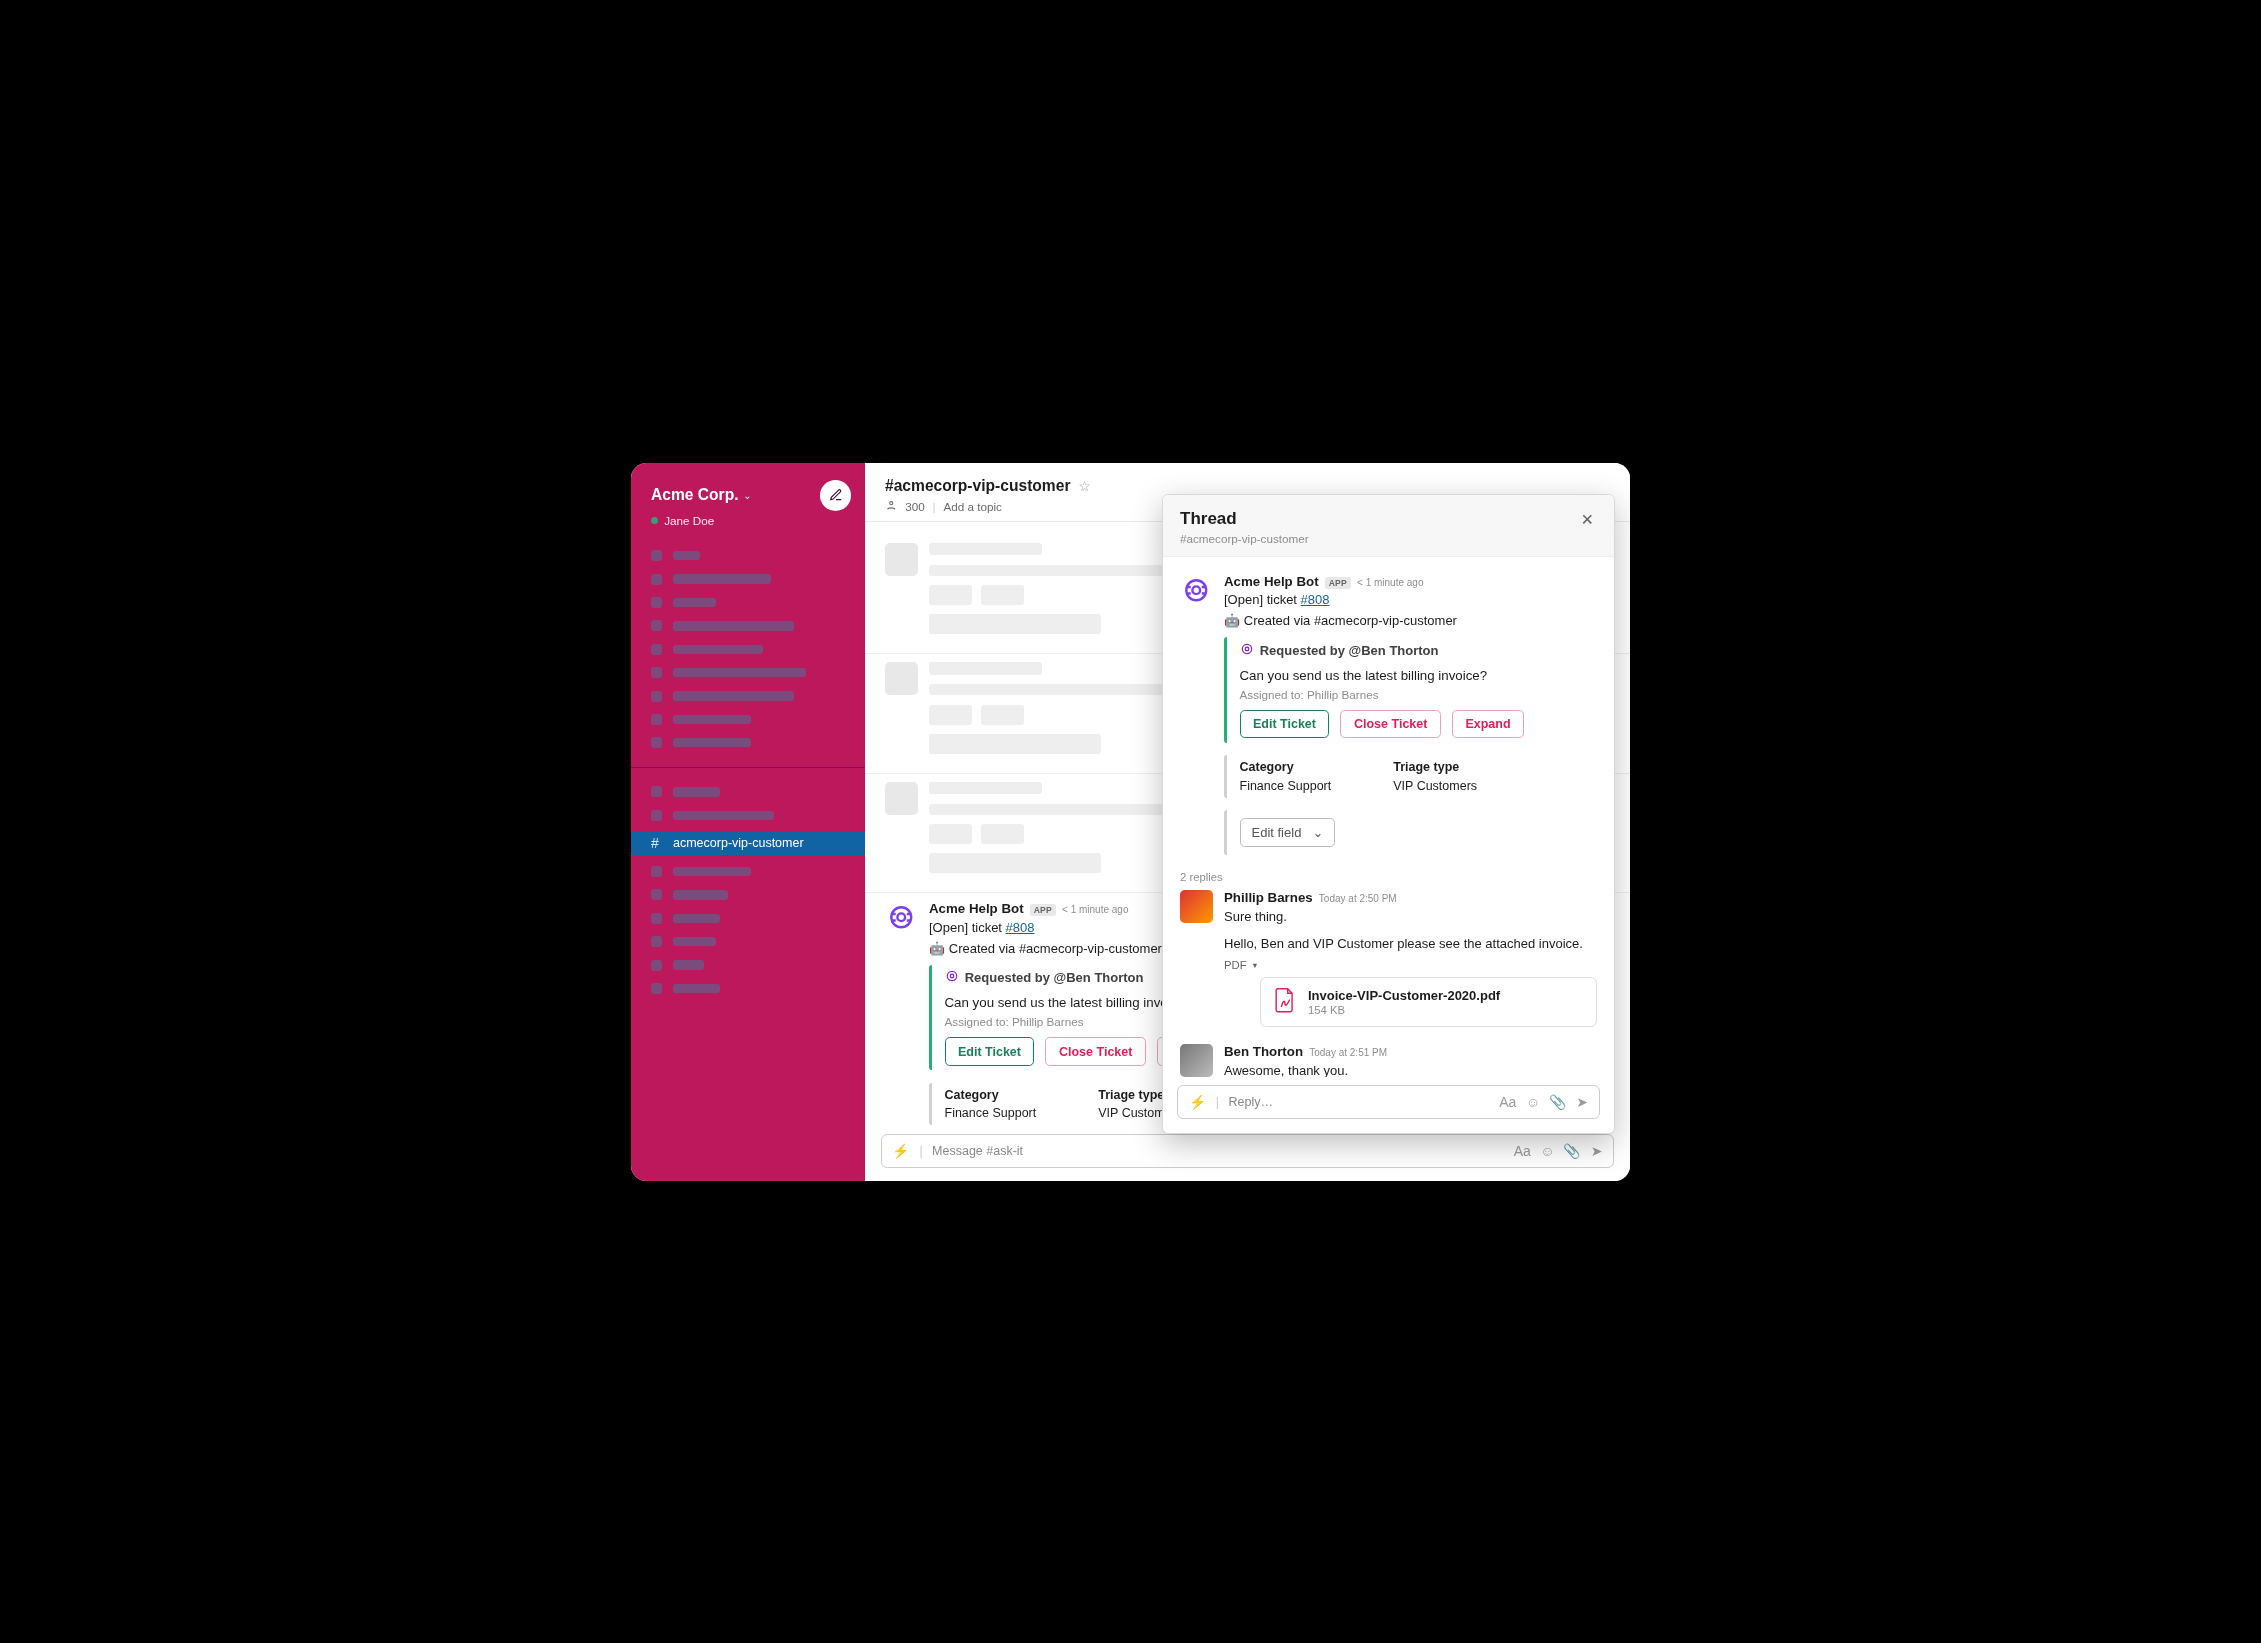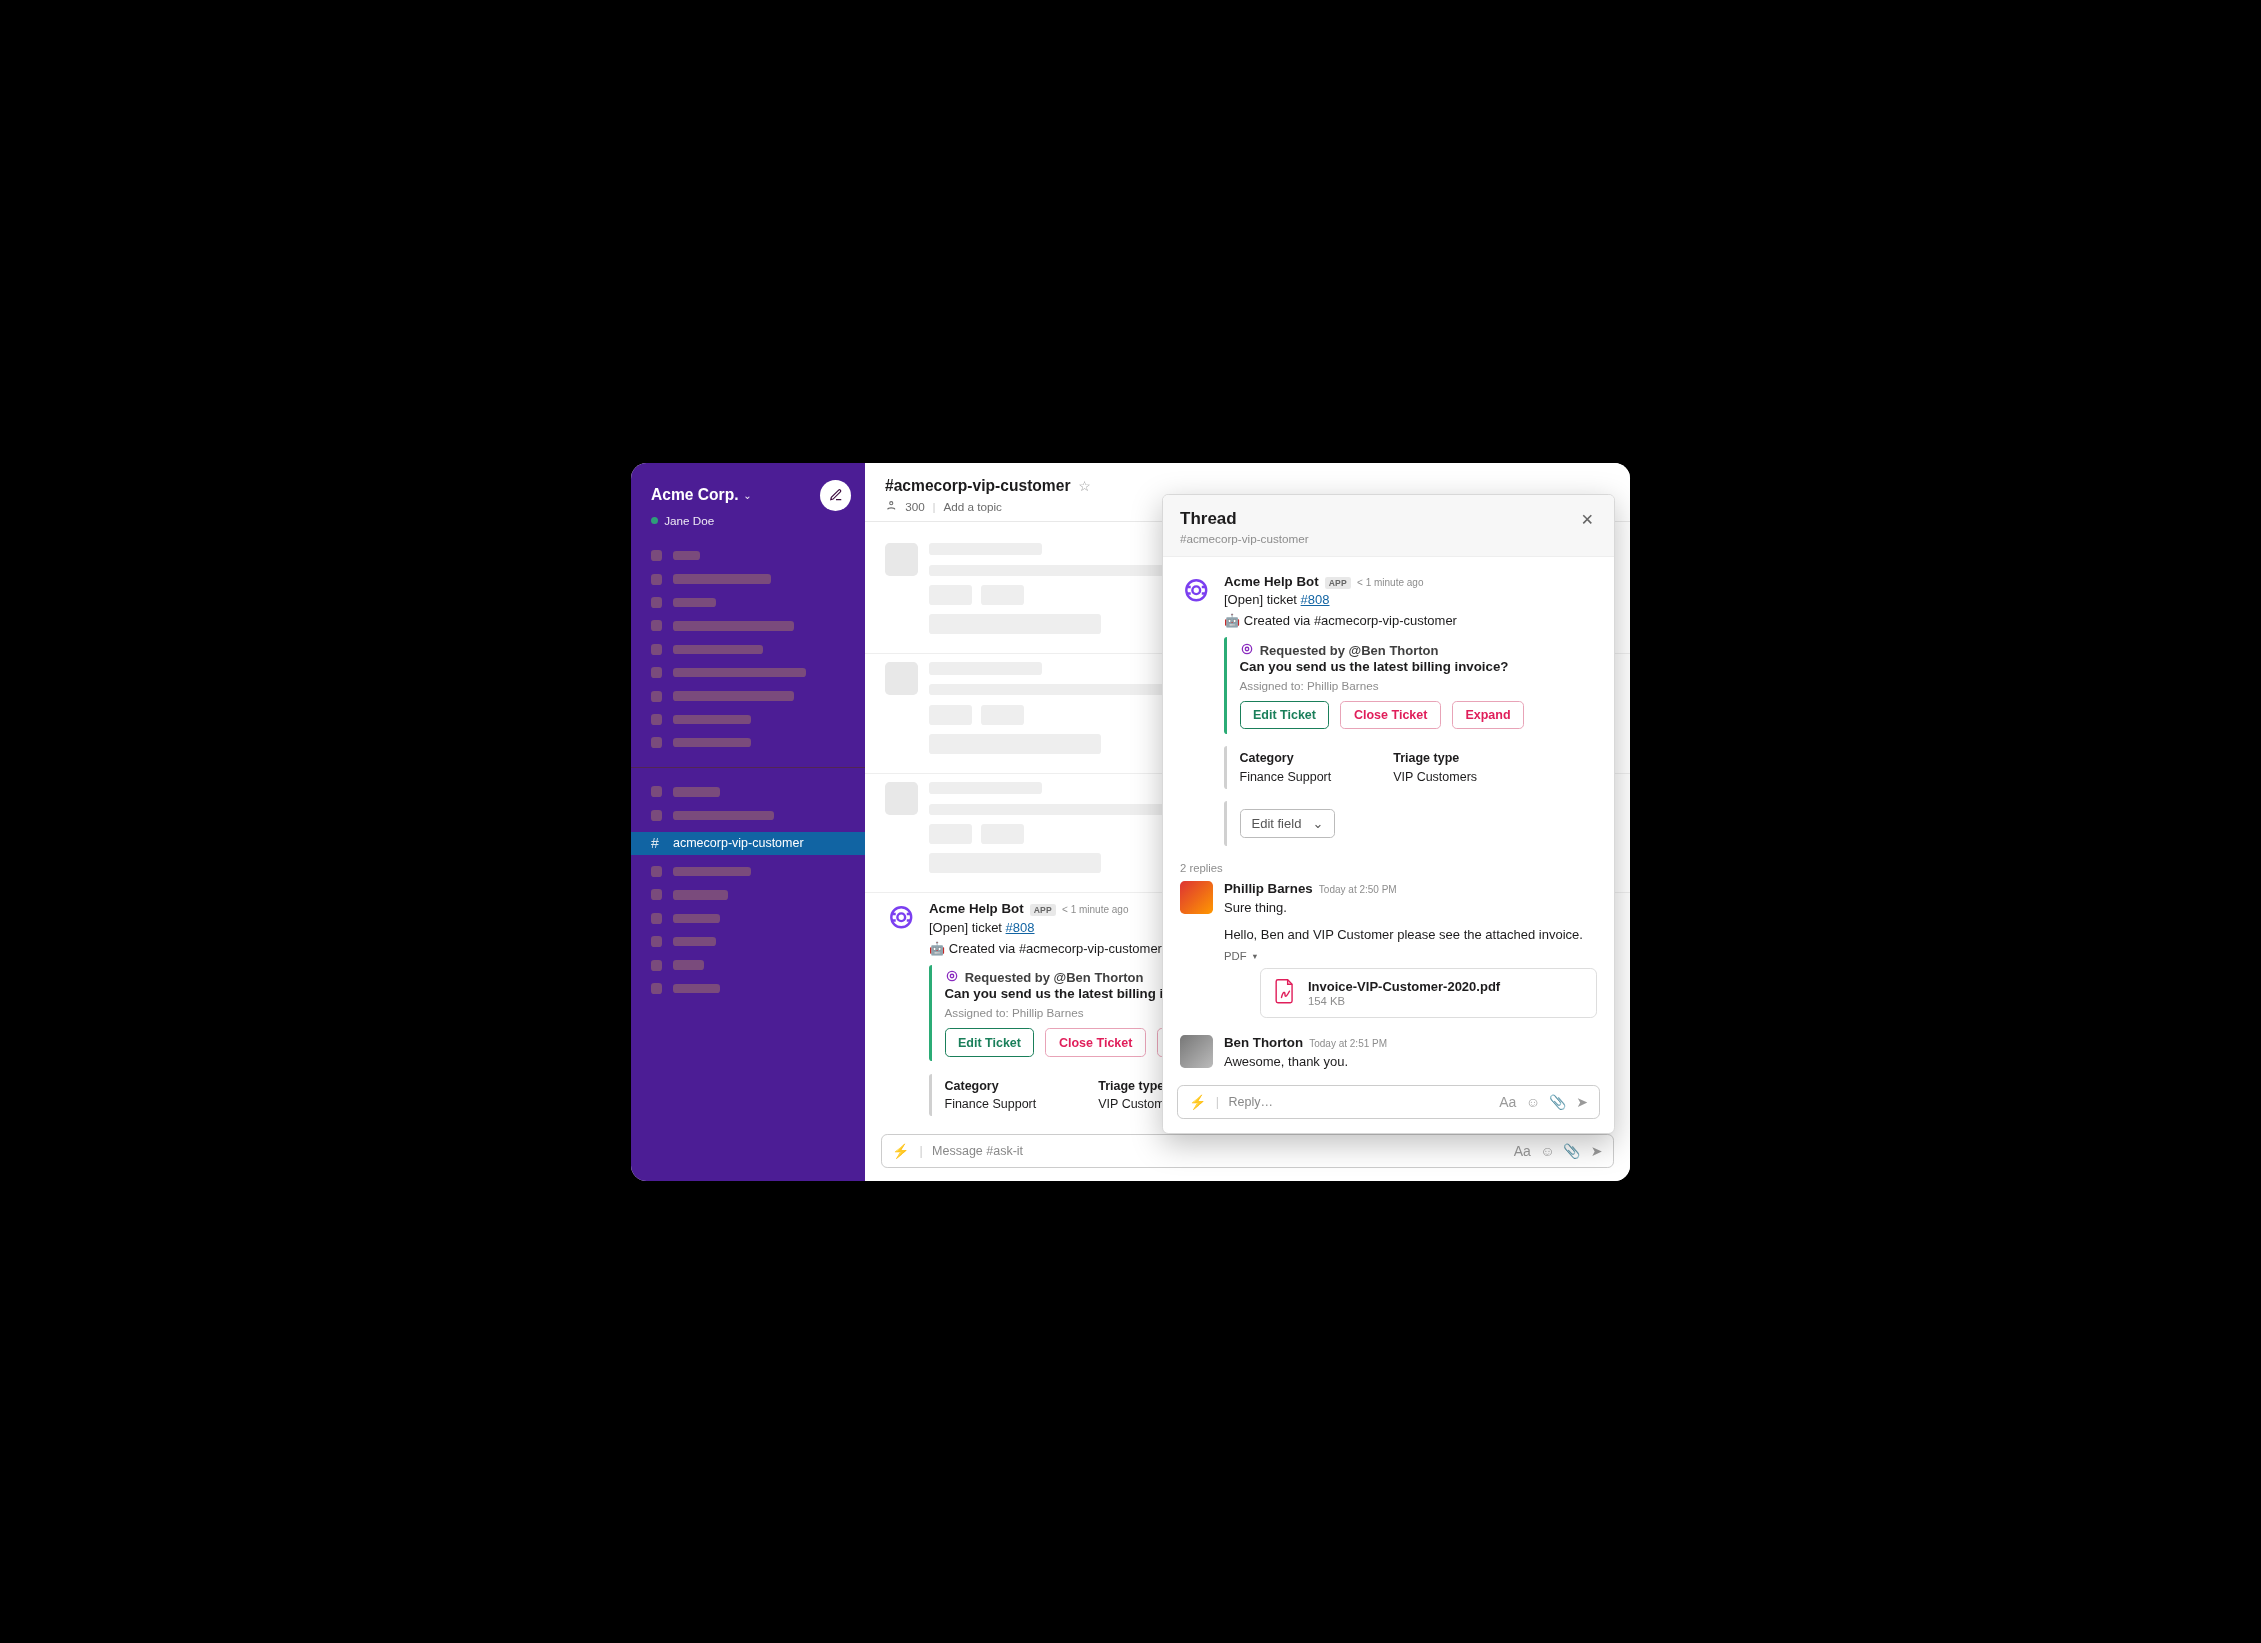--- a/index.html
+++ b/index.html
@@ -19,21 +19,21 @@
     height: 718px;
     border-radius: 15.6px;
     overflow: hidden;
     background: #fff;
   }
   
   .sidebar {
     position: absolute;
     left: 0; top: 0; bottom: 0;
     width: 234px;
-    background: #4c1d95;
+    background: #be185d;
     color: #fff;
     display: flex;
     flex-direction: column;
     padding-top: 9.4px;
   }
   .ws-header {
     display: flex;
     align-items: center;
     justify-content: space-between;
     padding: 7.8px 14px 3.1px 20px;
@@ -99,21 +99,21 @@
   .attach {
     margin-top:6.2px;
     padding: 4.7px 0 4.7px 12.5px;
     border-left: 3.9px solid;
     border-radius:3.1px;
   }
   .attach.green { border-color:#2bac76; }
   .attach.gray { border-color:#d0d0d0; }
   .attach .req-row { display:flex; align-items:center; gap:6.2px; font-weight:700; color:#404040; font-size:13px; }
   .lifering-mini svg { width:14px; height:14px; }
-  .attach .title { font-weight:700; font-size:13.3px; margin-top:0; }
+  .attach .title { font-weight:400; font-size:13.3px; margin-top:9px; }
   .btn-row { display:flex; gap:11px; margin-top:9.4px; }
   .btn {
     border:1.2px solid; border-radius:4.7px;
     padding:6.2px 12.5px; font-size:12.5px; font-weight:700;
     background:#fff; cursor:pointer;
   }
   .btn.green { color:#1a7f5a; border-color:#1a7f5a; }
   .btn.red { color:#e01e5a; border-color:#e8a3b7; }
   .meta-cols { display:flex; gap:62px; }
   .meta-col .label { font-weight:800; font-size:12.5px; }

